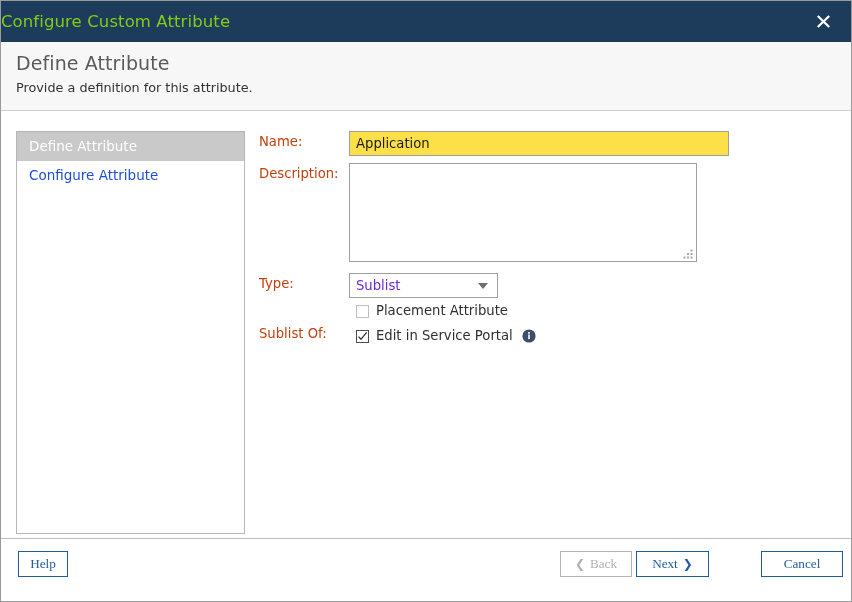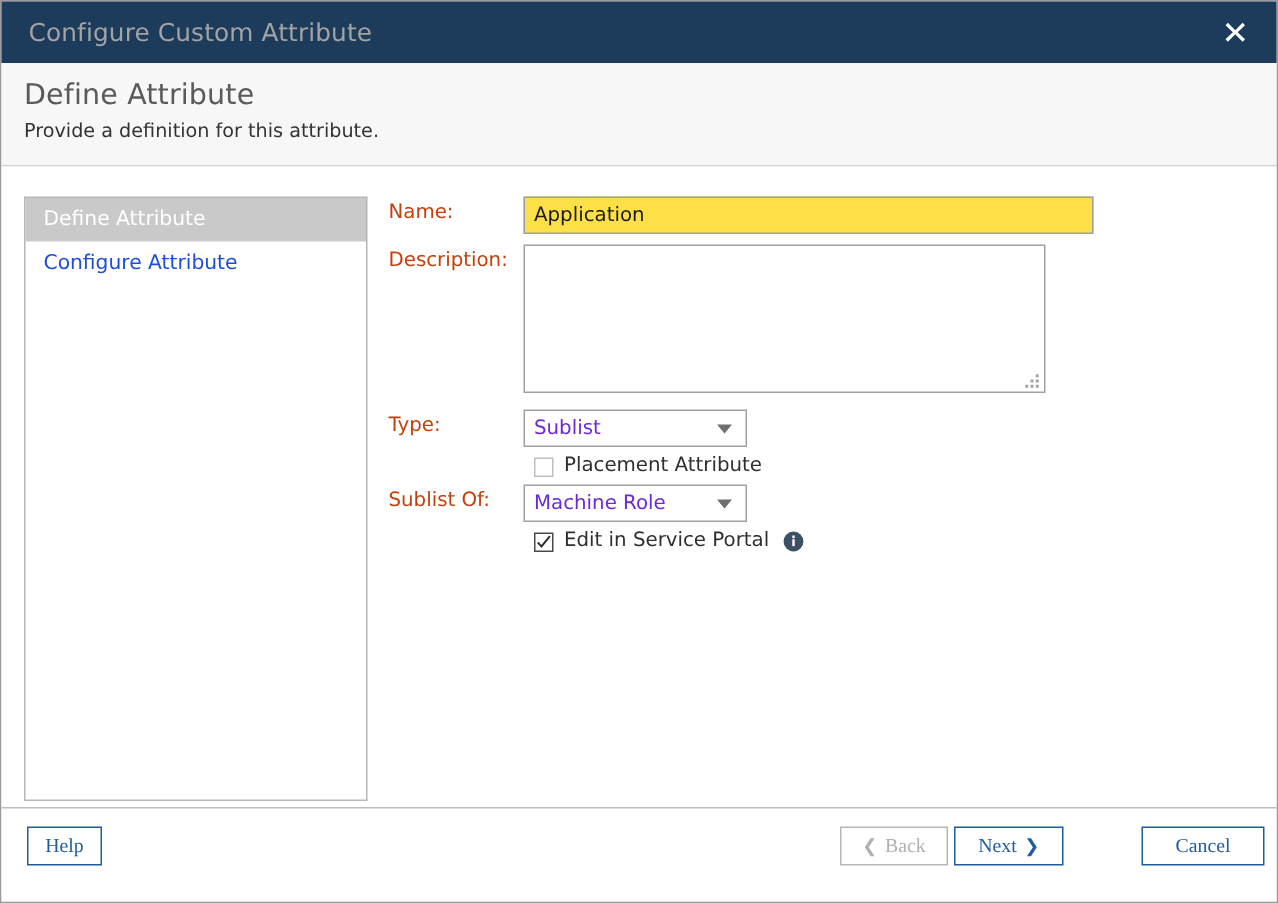--- a/index.html
+++ b/index.html
@@ -30,23 +30,22 @@
   
   .titlebar {
     position: relative;
     height: 41px;
     flex: 0 0 41px;
     background: #1d3c5c;
     display: flex;
     align-items: center;
   }
   .titlebar-title {
-    color: #a3a3a3;
+    color: #84cc16;
     font-size: 16.5px;
-    padding-left: 18px;
     letter-spacing: 0.1px;
     white-space: nowrap;
   }
   .close-btn {
     position: absolute;
     right: 16px;
     top: 50%;
     transform: translateY(-50%);
     width: 24px;
     height: 24px;
@@ -338,24 +337,20 @@
           <div class="check-row">
             <span class="cb"></span>
             <span class="cb-label dim">Placement Attribute</span>
           </div>
         </div>
       </div>
 
       <div class="row row-sublist">
         <div class="lbl">Sublist Of:</div>
         <div class="field-col">
-          <div class="select-box">
-            <span>Machine Role</span>
-            <span class="select-arrow"></span>
-          </div>
 
           <div class="check-row">
             <span class="cb on">
               <svg width="11" height="11" viewBox="0 0 11 11" aria-hidden="true">
                 <path d="M1.5 5.6 L4.0 8.3 L9.6 1.4" stroke="#2f2f2f" stroke-width="1.3" fill="none"></path>
               </svg>
             </span>
             <span class="cb-label">Edit in Service Portal</span>
             <span class="info-icon">
               <svg width="14" height="14" viewBox="0 0 14 14" aria-hidden="true">

